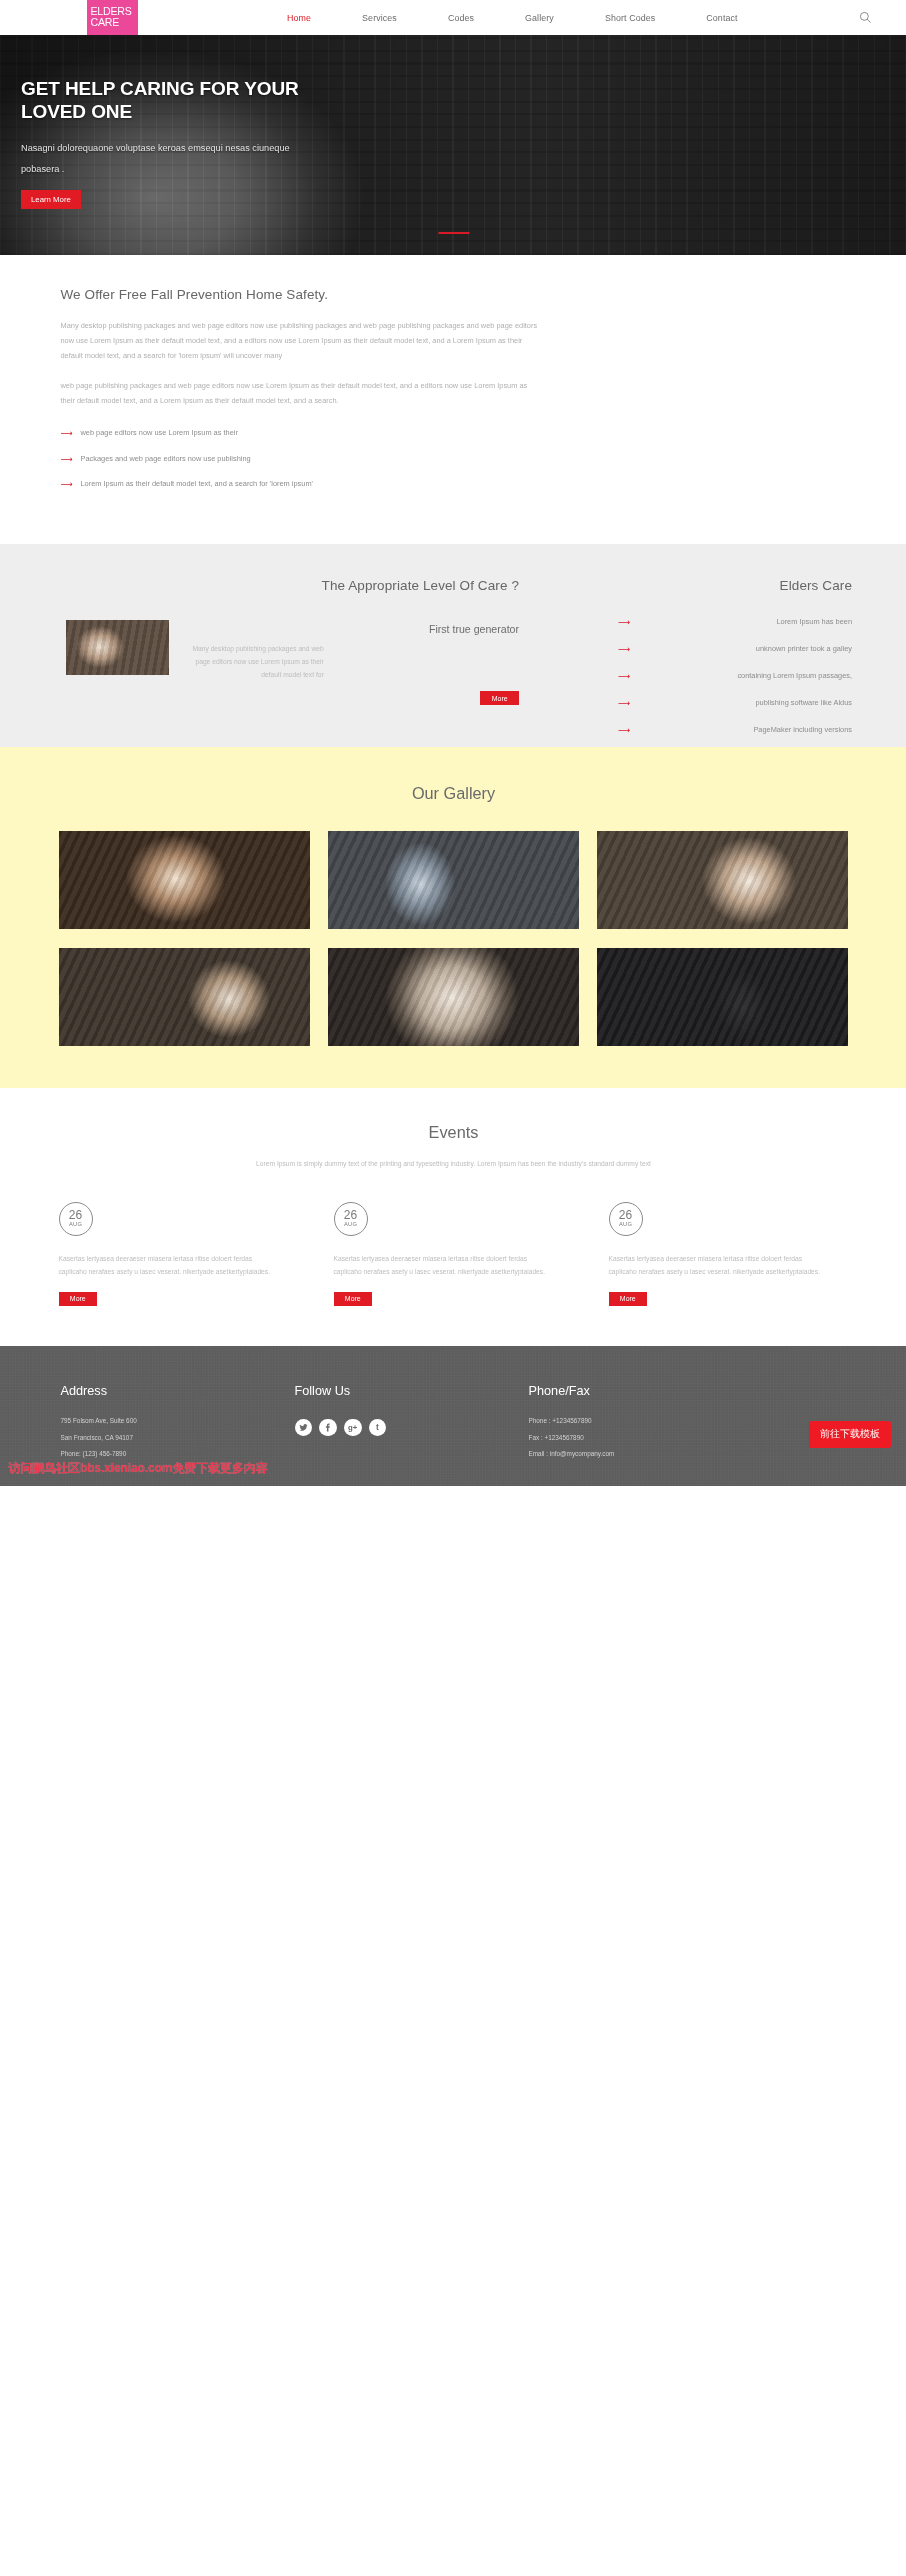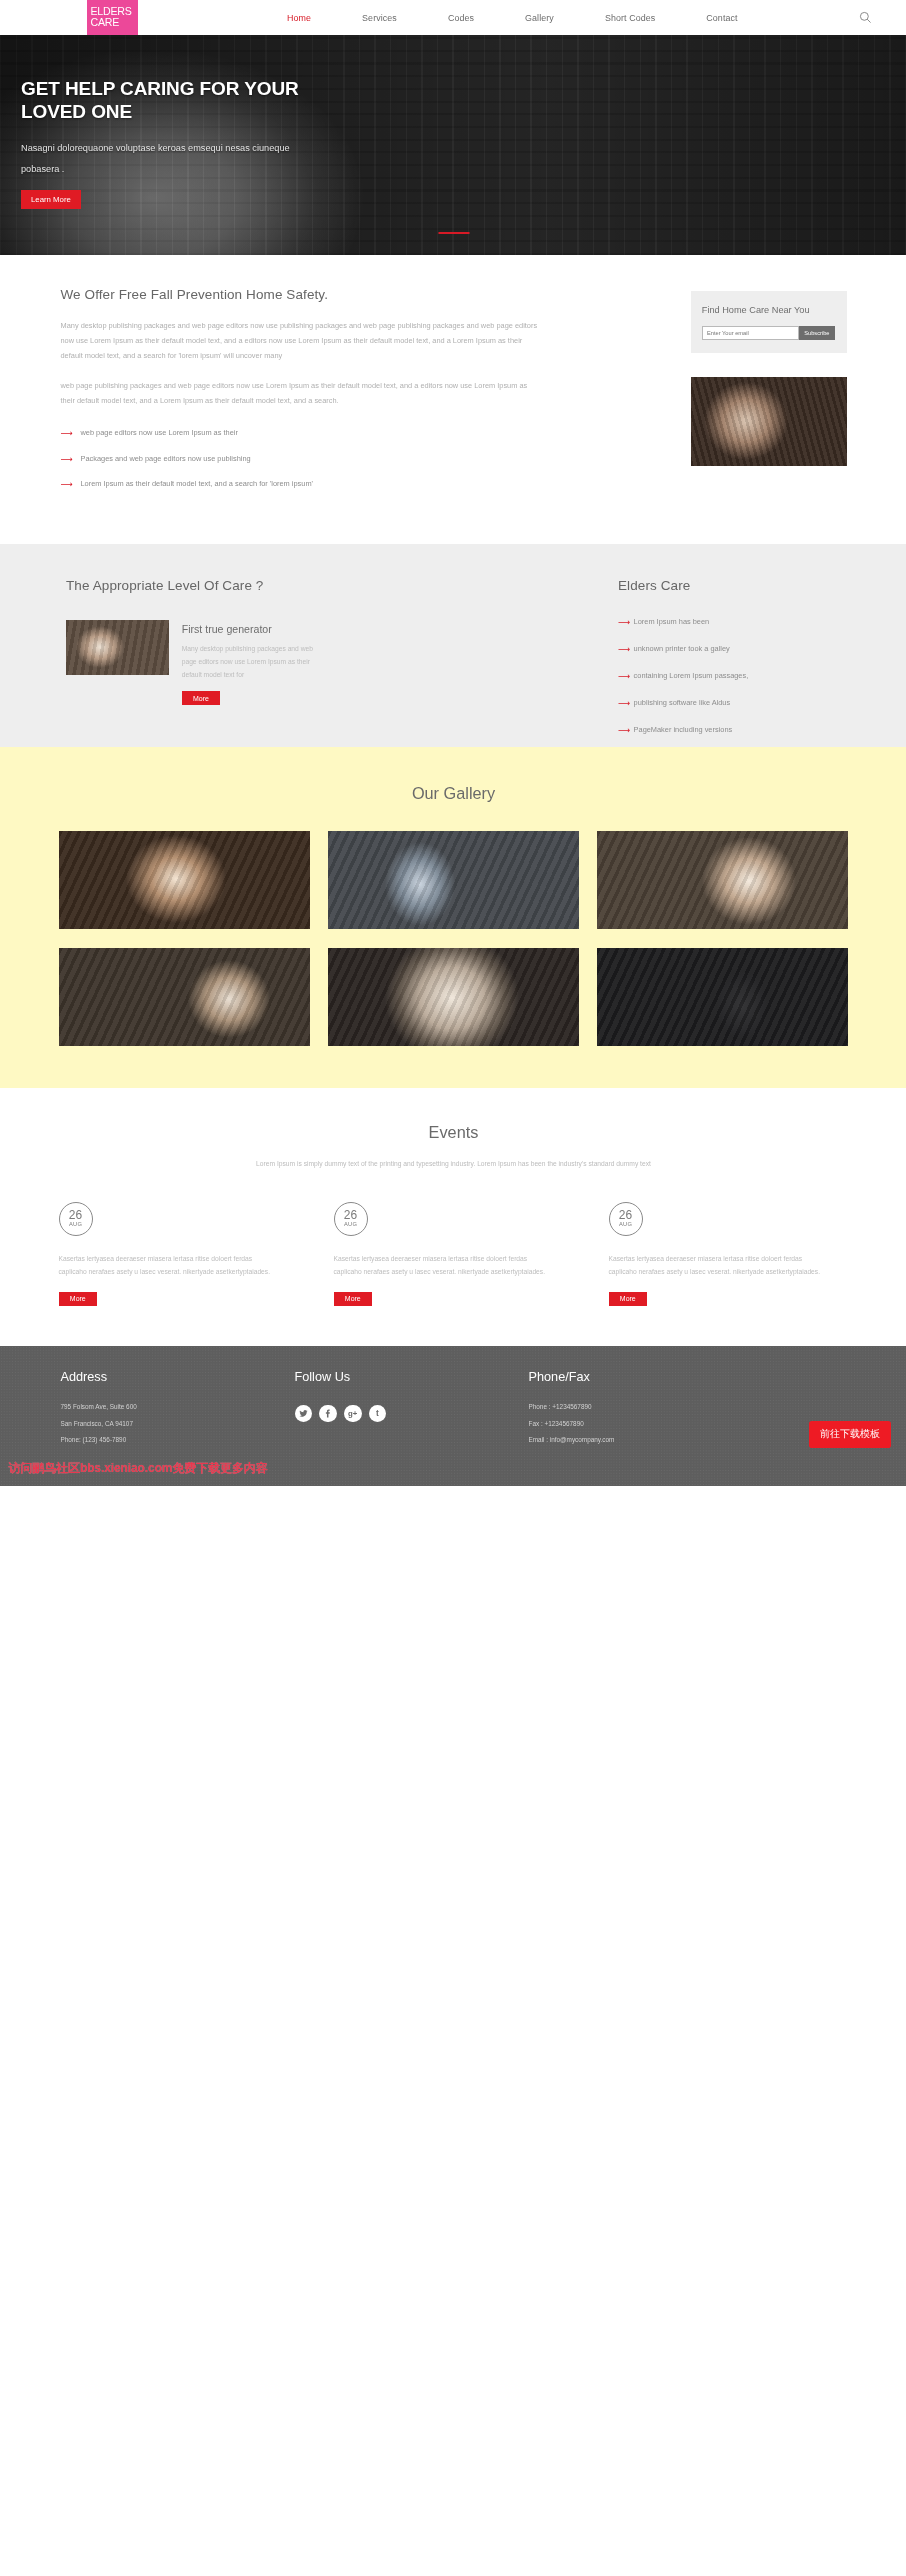--- a/index.html
+++ b/index.html
@@ -213,21 +213,21 @@
     position: relative;
     overflow: hidden;
   }
   .side-photo::after {
     content: "";
     position: absolute; inset: 0;
     background: repeating-linear-gradient(75deg, rgba(0,0,0,0.12) 0 2.8px, rgba(255,255,255,0.05) 2.8px 6.4px);
   }
 
   
-  .sec-gray { background: #eeeeee; width: 907px; padding: 34px 0 42px 11px; }
+  .sec-gray { background: #eeeeee; width: 907px; padding: 34px 0 42px 11px; text-align: right; }
   .care-left { width: 453px; }
   .care-card { margin-top: 27px; display: flex; gap: 12.7px; }
   .care-photo {
     width: 103px;
     height: 55px;
     flex: 0 0 103px;
     background:
       radial-gradient(ellipse 24px 21px at 34px 27px, #ece0d2 0%, #b99c85 55%, #5e4e41 100%),
       radial-gradient(ellipse 23px 21px at 74px 25.5px, #f0e6dc 0%, #c0a893 55%, #4e4339 100%),
       linear-gradient(170deg, #8fb0d8 0%, #6d8f5c 45%, #3f5a36 80%, #2a3a24 100%);
@@ -336,21 +336,21 @@
     height: 140px;
     background: #5e5e5e;
     position: relative;
     overflow: hidden;
   }
   .footer::before {
     content:"";position:absolute;inset:0;
     background-image: radial-gradient(rgba(255,255,255,0.07) 0.7px, transparent 0.7px);
     background-size: 2.8px 2.8px;
   }
-  .footer-wrap { width: 786px; margin: 0 auto; position: relative; padding-top: 24px; display: flex; }
+  .footer-wrap { width: 786px; margin: 0 auto; position: relative; padding-top: 38px; display: flex; }
   .f-col { position: relative; }
   .f-col-1 { width: 234px; }
   .f-col-2 { width: 234px; }
   .f-col-3 { width: 234px; }
   .f-h { font-size: 12.7px; color: #fff; font-weight: normal; }
   .f-line { margin-top: 15.6px; font-size: 6.4px; line-height: 15px; color: #d2d2d2; }
   .socials { margin-top: 21px; display: flex; gap: 7px; }
   .soc {
     width: 17.7px; height: 17.7px; border-radius: 50%;
     background: #fff; color: #6a6a6a;
@@ -432,30 +432,20 @@
         </li>
         <li>
           <span class="arw">⟶</span>
           <span>Packages and web page editors now use publishing</span>
         </li>
         <li>
           <span class="arw">⟶</span>
           <span>Lorem Ipsum as their default model text, and a search for 'lorem ipsum'</span>
         </li>
       </ul>
-    </div>
-    <div class="side-box">
-      <div class="find-card">
-        <div class="find-title">Find Home Care Near You</div>
-        <div class="find-form">
-          <input type="text" placeholder="Enter Your email" style="">
-          <button>Subscribe</button>
-        </div>
-      </div>
-      <div class="side-photo"></div>
     </div>
   </div>
 </div>
 
 <div class="sec-gray">
   <div class="wrap">
     <div class="care-left">
       <h2 class="h2">The Appropriate Level Of Care ?</h2>
       <div class="care-card">
         <div class="care-photo"></div>

